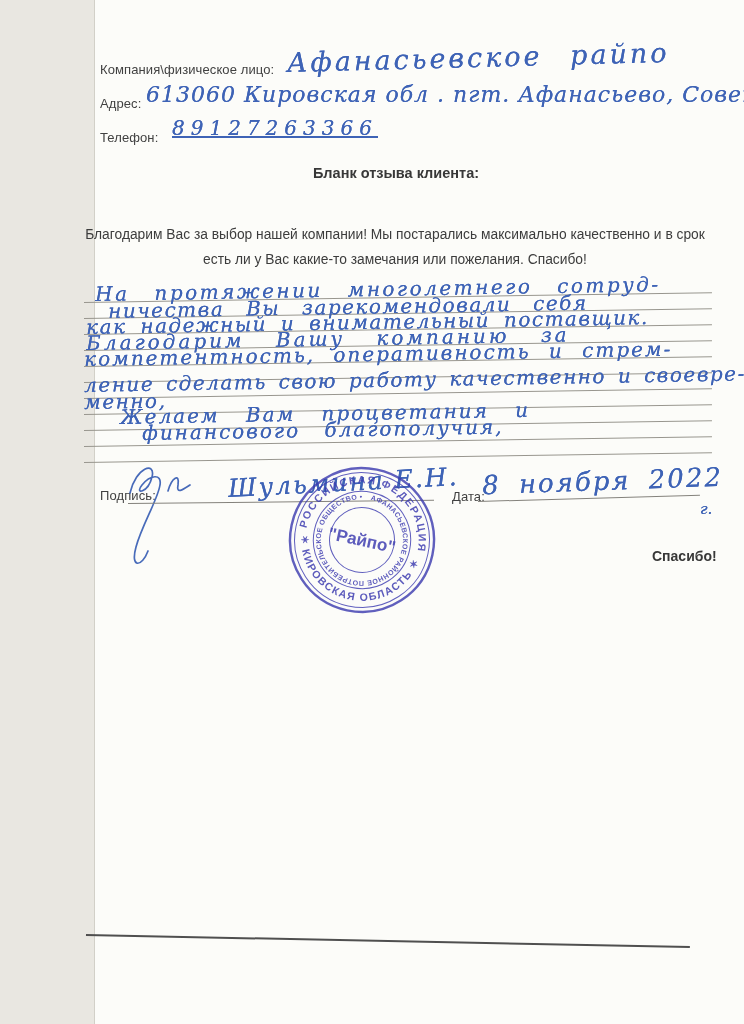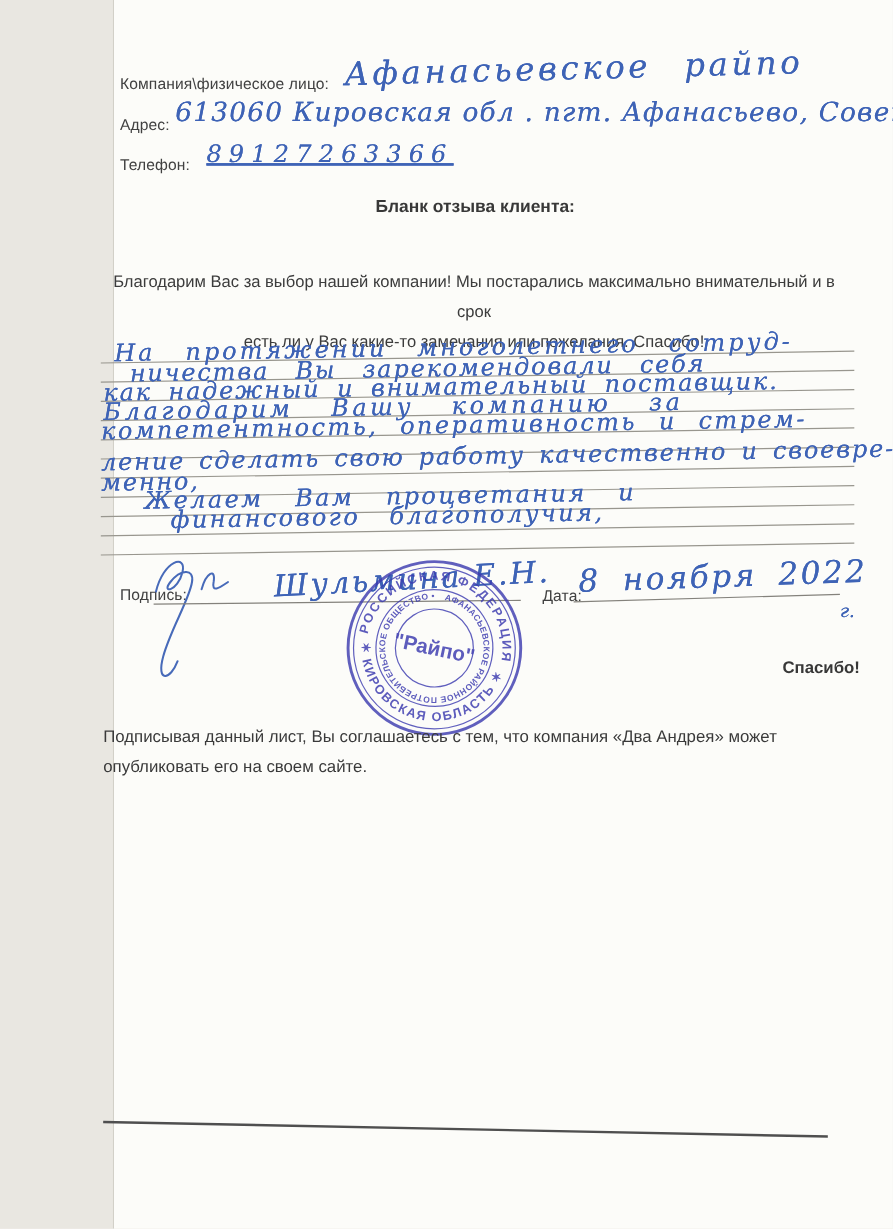--- a/index.html
+++ b/index.html
@@ -47,21 +47,21 @@
 
   <div class="abs lbl" style="left:100px;top:96px;">Адрес:</div>
   <div class="abs hw" style="left:146px;top:82px;font-size:22px;letter-spacing:1px;">613060 Кировская обл . пгт. Афанасьево, Советская, 19</div>
 
   <div class="abs lbl" style="left:100px;top:130px;">Телефон:</div>
   <div class="abs hw" style="left:172px;top:116px;font-size:20px;letter-spacing:6px;text-decoration:underline;">89127263366</div>
 
   <div class="abs title" style="top:165px;">Бланк отзыва клиента:</div>
 
   <div class="abs" style="left:80px;top:222px;">
-    <div class="para-line">Благодарим Вас за выбор нашей компании! Мы постарались максимально внимательный и в срок</div>
+    <div class="para-line">Благодарим Вас за выбор нашей компании! Мы постарались максимально качественно и в срок</div>
     <div class="para-line">есть ли у Вас какие-то замечания или пожелания. Спасибо!</div>
   </div>
 
   <div class="abs" style="left:84px;top:0;">
     <div class="ruled" style="top:302px;"></div>
     <div class="ruled" style="top:318px;"></div>
     <div class="ruled" style="top:334px;"></div>
     <div class="ruled" style="top:350px;"></div>
     <div class="ruled" style="top:366px;"></div>
     <div class="ruled" style="top:382px;"></div>
@@ -120,19 +120,15 @@
         <text font-size="7" font-weight="bold" letter-spacing="0.35">
           <textPath href="#arcInner" startOffset="0">АФАНАСЬЕВСКОЕ РАЙОННОЕ ПОТРЕБИТЕЛЬСКОЕ ОБЩЕСТВО •</textPath>
         </text>
         <text x="75" y="81" font-size="17" font-weight="bold" text-anchor="middle">"Райпо"</text>
       </g>
     </svg>
   </div>
 
   <div class="abs thanks" style="left:609px;top:548px;">Спасибо!</div>
 
-  <div class="abs" style="left:86px;top:601px;">
-    <div class="consent-line">Подписывая данный лист,  Вы соглашаетесь с тем, что компания «Два Андрея» может</div>
-    <div class="consent-line">опубликовать его на своем сайте.</div>
-  </div>
 
   <div class="bottom-rule"></div>
 </div>
 
 </body></html>

